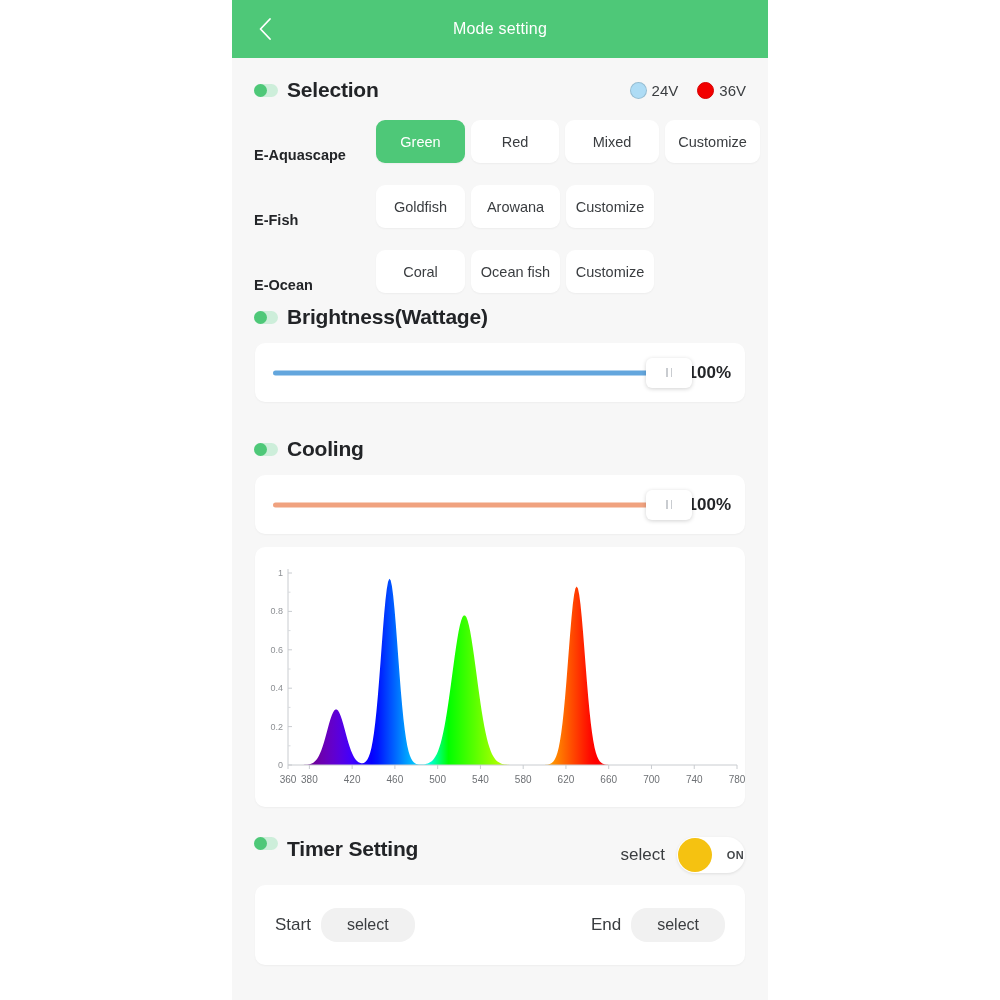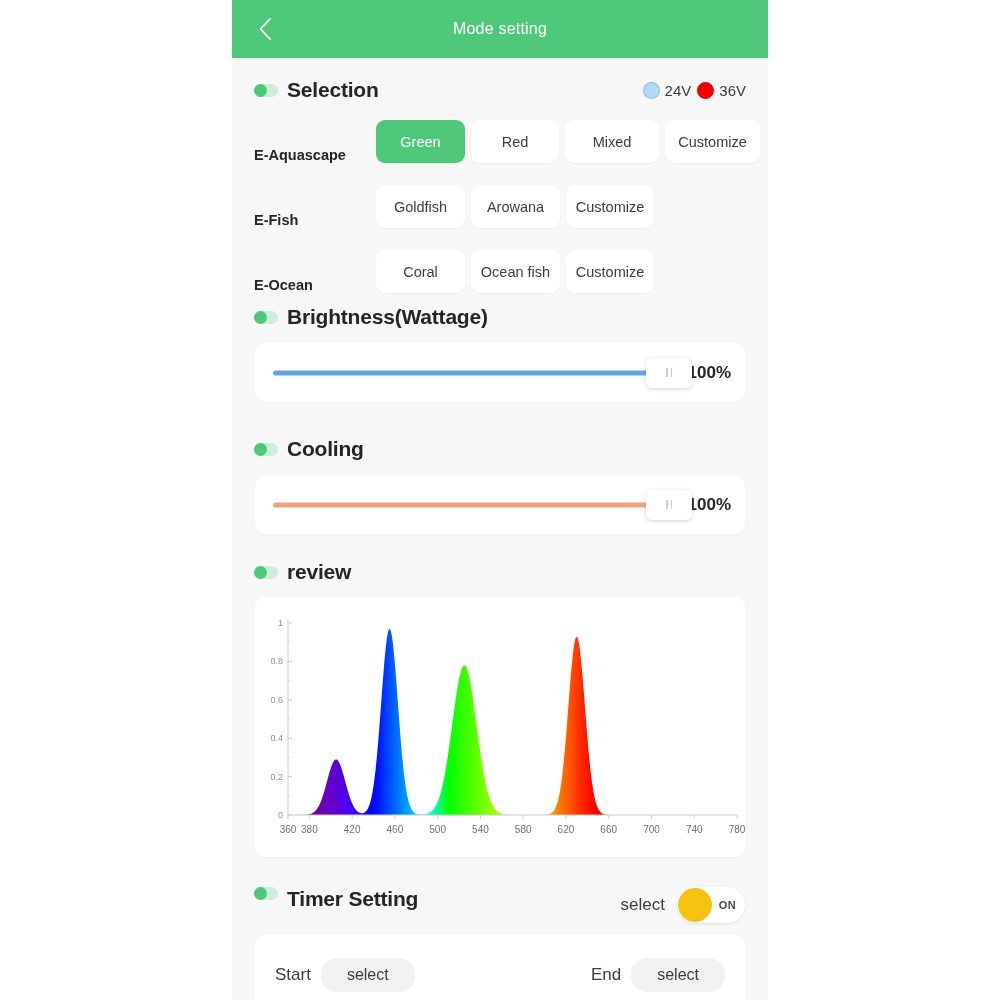--- a/index.html
+++ b/index.html
@@ -55,21 +55,21 @@
     background: #4ec878;
   }
   .sec-title {
     font-size: 21px; font-weight: 700; color: #222427;
     letter-spacing: -.2px;
   }
 
   
   .volt-wrap {
     margin-left: auto; margin-right: 22px;
-    display: flex; align-items: center; gap: 6px;
+    display: flex; align-items: center; gap: 19px;
   }
   .volt { display: flex; align-items: center; gap: 5px; cursor: pointer; }
   .volt-circle {
     width: 17px; height: 17px; border-radius: 50%;
     border: 1px solid rgba(0,0,0,.14);
   }
   .volt-circle.off { background: #aedcf5; }
   .volt-circle.on  { background: #f20000; border-color: #d60000; }
   .volt-label { font-size: 15px; color: #3a3d40; }
 
@@ -152,21 +152,21 @@
     background: #ffffff; position: relative; cursor: pointer;
     box-shadow: 0 1px 3px rgba(0,0,0,.1);
     display: flex; align-items: center;
   }
   .switch-knob {
     position: absolute; left: 1px; top: 1px;
     width: 34px; height: 34px; border-radius: 50%;
     background: #f5c211;
   }
   .switch-state {
-    position: absolute; right: 9px;
+    position: absolute; right: 1px;
     font-size: 11px; font-weight: 700; color: #44474a;
     letter-spacing: .4px;
   }
   .timer-card {
     height: 80px;
     display: flex; align-items: center;
     padding: 0 20px;
   }
   .time-group { display: flex; align-items: center; gap: 10px; }
   .time-label { font-size: 17px; color: #3a3d40; }
@@ -254,24 +254,20 @@
     <div class="track-area" style="margin-right:72px;">
       <div class="track peach" style="width:100%;"></div>
       <div class="thumb" style="left:100%;">
         <i></i>
         <i></i>
       </div>
     </div>
     <div class="pct" style="width:62px;margin-left:-72px;">100%</div>
   </div>
 
-  <div class="sec-head" style="margin-top:26px;">
-    <span class="dot-pill"></span>
-    <span class="sec-title">review</span>
-  </div>
   <div class="card chart-card" style="margin-top:13px;">
     <svg id="spectrum" viewBox="0 0 490 260" preserveAspectRatio="none">
         <defs>
           <linearGradient id="spec" x1="0" y1="0" x2="1" y2="0">
             <stop offset="0.00%" stop-color="rgb(89,0,89)"></stop>
             <stop offset="1.43%" stop-color="rgb(98,0,106)"></stop>
             <stop offset="2.86%" stop-color="rgb(104,0,122)"></stop>
             <stop offset="4.29%" stop-color="rgb(108,0,139)"></stop>
             <stop offset="5.71%" stop-color="rgb(109,0,156)"></stop>
             <stop offset="7.14%" stop-color="rgb(108,0,172)"></stop>

